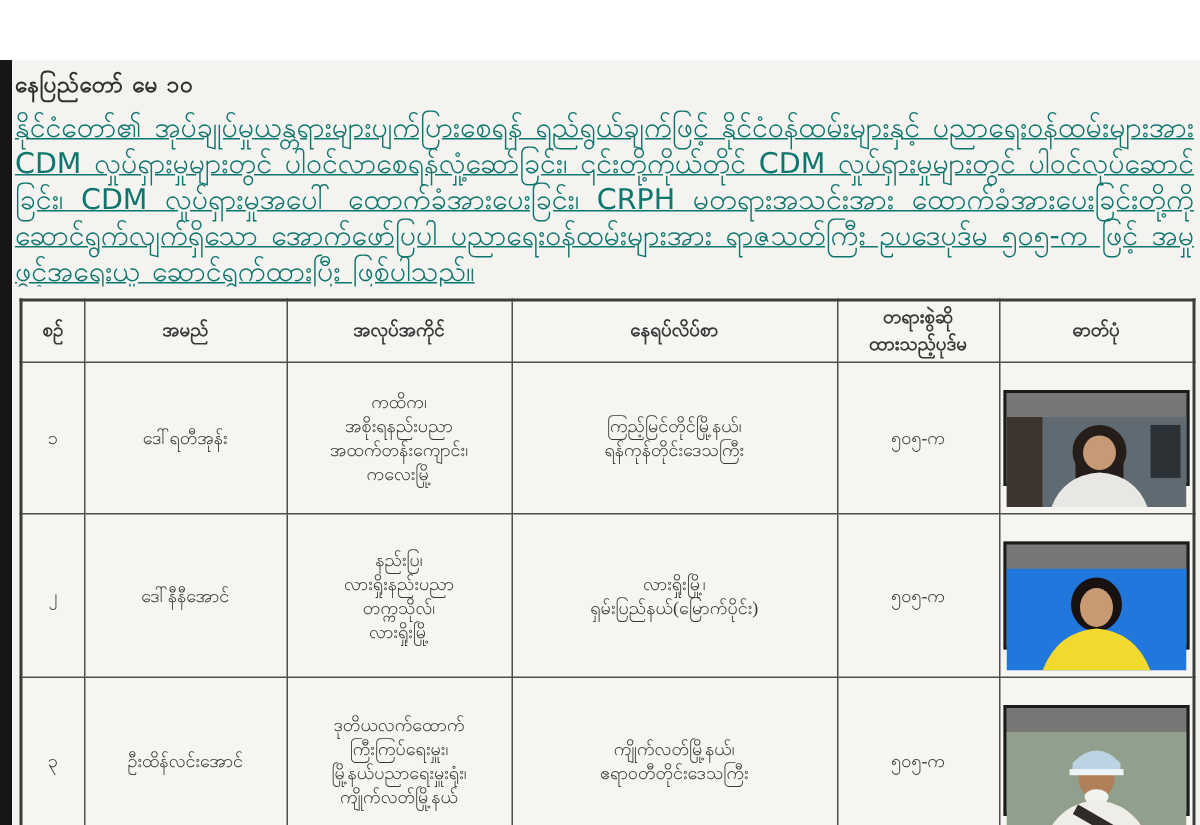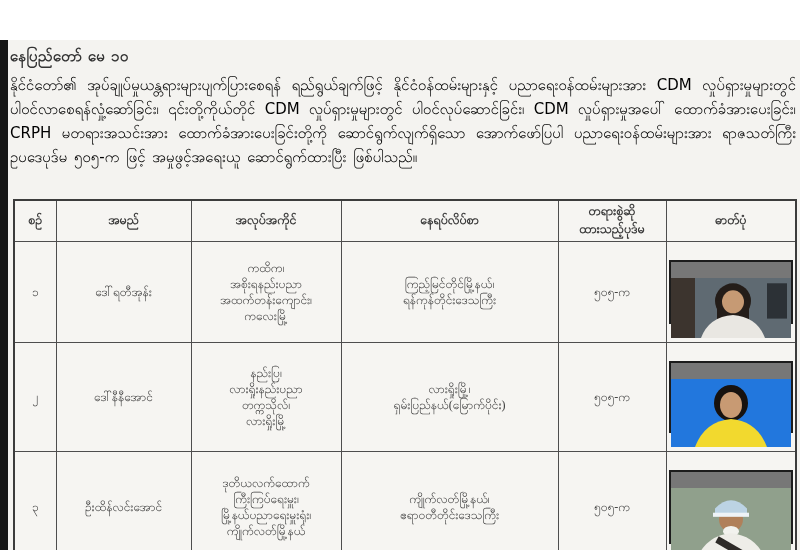--- a/index.html
+++ b/index.html
@@ -7,22 +7,22 @@
     position:relative;width:800px;height:550px;overflow:hidden;
     background:#f4f3f0;color:#3a3a3a;
     font-family:"DejaVu Sans",sans-serif;
     margin-top:40px;
   }
   .left-strip{position:absolute;left:0;top:0;width:8px;height:550px;background:#161616;}
   .bottom-strip{position:absolute;left:0;bottom:0;width:800px;height:3px;background:#9a9a98;}
   .content{position:absolute;left:10px;top:6px;width:786px;}
   .dateline{font-size:15px;font-weight:bold;margin:0 0 5px 0;letter-spacing:.5px;color:#333;}
   .para{
-    font-size:15px;line-height:24px;margin:0;color:#000000;
-    text-align:justify;height:118px;overflow:hidden;word-spacing:2px;
+    font-size:19px;line-height:24px;margin:0;color:#0f766e;
+    text-align:justify;height:118px;overflow:hidden;word-spacing:2px;text-decoration:underline;
   }
   table.tbl{
     border-collapse:collapse;table-layout:fixed;width:782px;
     margin:8px 0 0 3px;border:2px solid #3c3c3c;background:#f6f5f2;
   }
   .tbl th,.tbl td{
     border:1px solid #4e4e4e;text-align:center;vertical-align:middle;
     padding:2px;overflow:hidden;white-space:pre-line;color:#3a3a3a;
   }
   .tbl th{font-size:12.5px;font-weight:bold;}

